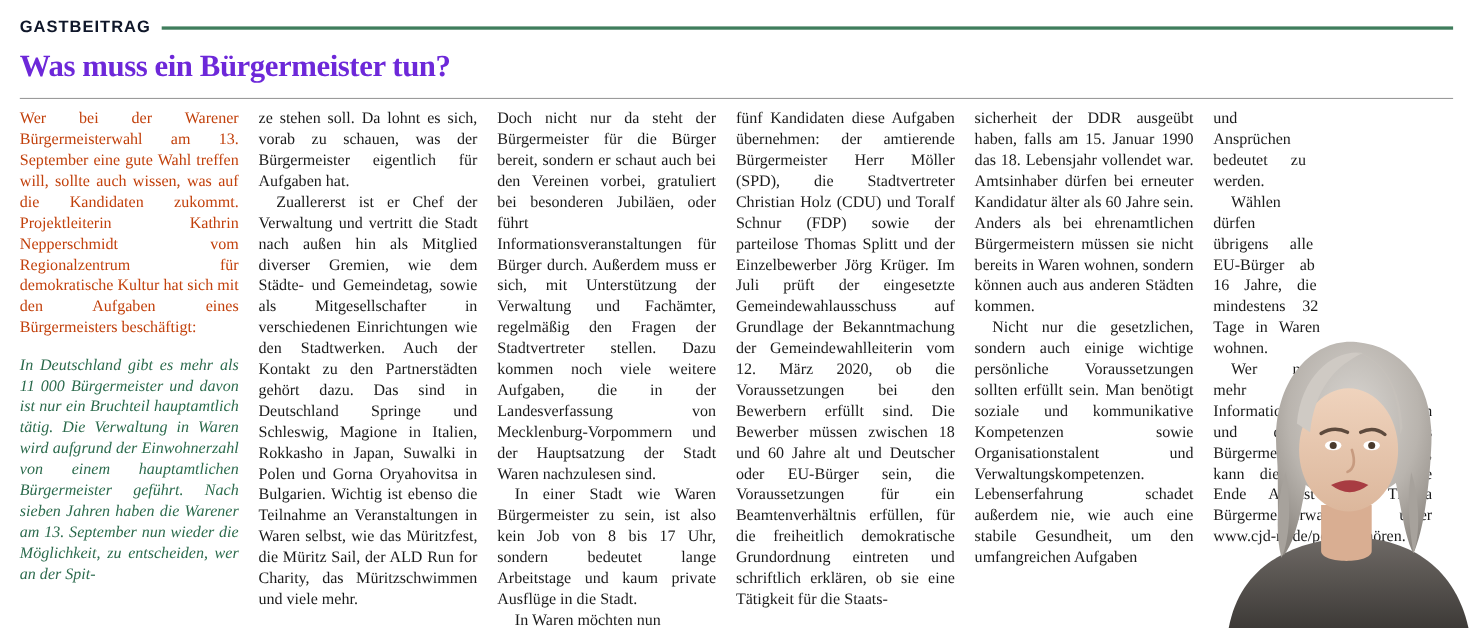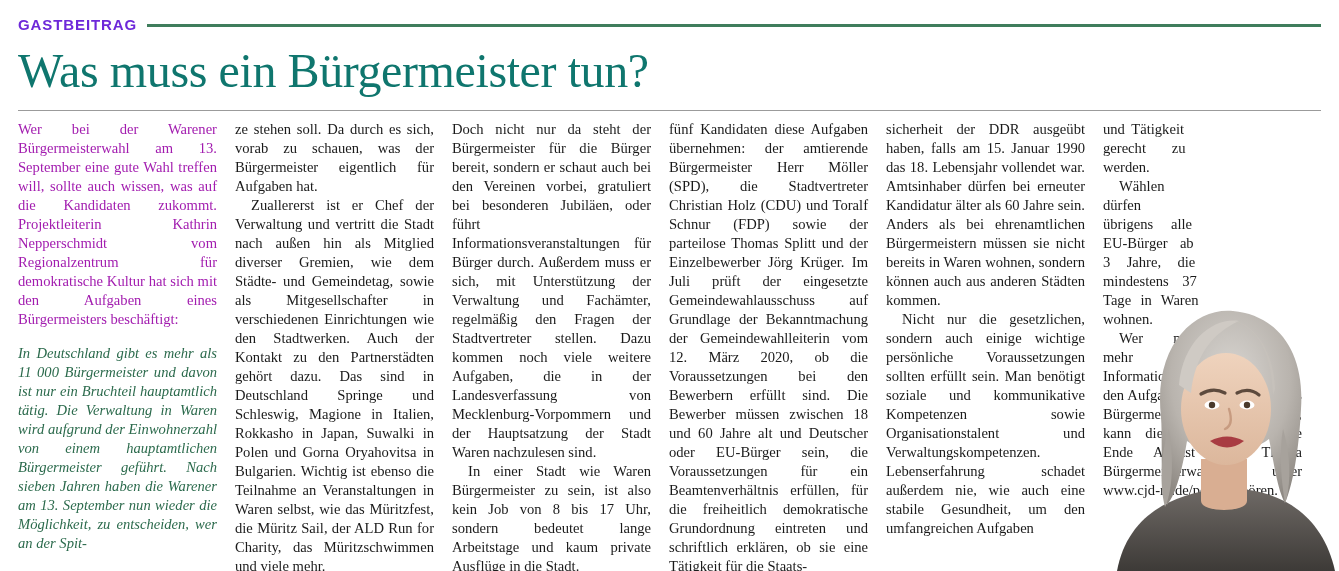--- a/index.html
+++ b/index.html
@@ -25,38 +25,38 @@
     display: flex;
     align-items: center;
     gap: 10px;
     height: 20px;
   }
   .kicker {
     font-family: "Liberation Sans", sans-serif;
     font-weight: bold;
     font-size: 15px;
     letter-spacing: 0.06em;
-    color: #6d28d9;
+    color: #0f172a;
     text-transform: uppercase;
     white-space: nowrap;
   }
   .kicker-rule {
     flex: 1;
     height: 3px;
     background: #3f7d5c;
     margin-top: 2px;
   }
   .headline {
     font-family: "Liberation Serif", serif;
-    font-weight: normal;
-    font-size: 48px;
+    font-weight: bold;
+    font-size: 28px;
     line-height: 1.05;
     margin: 12px 0 0 0;
     letter-spacing: -0.4px;
-    color: #0f766e;
+    color: #6d28d9;
   }
   .head-rule {
     margin-top: 14px;
     height: 1px;
     background: #9b9b9b;
   }
   .columns {
     margin-top: 9px;
     display: flex;
     gap: 18px;
@@ -79,21 +79,21 @@
     text-indent: 1.1em;
   }
   .col p.gap {
     margin-top: 1.05em;
     font-style: italic;
   }
   .col.lead {
     color: #2b6a4c;
   }
   .col.lead .leadtext {
-    color: #a21caf;
+    color: #c2410c;
   }
   
   .portrait {
     position: absolute;
     right: 0px;
     bottom: 0px;
     width: 230px;
     height: 282px;
     overflow: hidden;
     pointer-events: none;
@@ -123,21 +123,21 @@
   <div class="head-rule"></div>
 
   <div class="columns">
 
     <div class="col lead">
       <p class="leadtext">Wer bei der Warener Bürgermeisterwahl am 13. September eine gute Wahl treffen will, sollte auch wissen, was auf die Kandidaten zukommt. Projektleiterin Kathrin Nepperschmidt vom Regionalzentrum für demokratische Kultur hat sich mit den Aufgaben eines Bürgermeisters beschäftigt:</p>
       <p class="gap">In Deutschland gibt es mehr als 11 000 Bürgermeister und davon ist nur ein Bruchteil hauptamtlich tätig. Die Verwaltung in Waren wird aufgrund der Einwohnerzahl von einem hauptamtlichen Bürgermeister geführt. Nach sieben Jahren haben die Warener am 13. September nun wieder die Möglichkeit, zu entscheiden, wer an der Spit-</p>
     </div>
 
     <div class="col">
-      <p>ze stehen soll. Da durch es sich, vorab zu schauen, was der Bürgermeister eigentlich für Aufgaben hat.</p>
+      <p>ze stehen soll. Da lohnt es sich, vorab zu schauen, was der Bürgermeister eigentlich für Aufgaben hat.</p>
       <p class="indent">Zuallererst ist er Chef der Verwaltung und vertritt die Stadt nach außen hin als Mitglied diverser Gremien, wie dem Städte- und Gemeindetag, sowie als Mitgesellschafter in verschiedenen Einrichtungen wie den Stadtwerken. Auch der Kontakt zu den Partnerstädten gehört dazu. Das sind in Deutschland Springe und Schleswig, Magione in Italien, Rokkasho in Japan, Suwalki in Polen und Gorna Oryahovitsa in Bulgarien. Wichtig ist ebenso die Teilnahme an Veranstaltungen in Waren selbst, wie das Müritzfest, die Müritz Sail, der ALD Run for Charity, das Müritzschwimmen und viele mehr.</p>
     </div>
 
     <div class="col">
       <p>Doch nicht nur da steht der Bürgermeister für die Bürger bereit, sondern er schaut auch bei den Vereinen vorbei, gratuliert bei besonderen Jubiläen, oder führt Informationsveranstaltungen für Bürger durch. Außerdem muss er sich, mit Unterstützung der Verwaltung und Fachämter, regelmäßig den Fragen der Stadtvertreter stellen. Dazu kommen noch viele weitere Aufgaben, die in der Landesverfassung von Mecklenburg-Vorpommern und der Hauptsatzung der Stadt Waren nachzulesen sind.</p>
       <p class="indent">In einer Stadt wie Waren Bürgermeister zu sein, ist also kein Job von 8 bis 17 Uhr, sondern bedeutet lange Arbeitstage und kaum private Ausflüge in die Stadt.</p>
       <p class="indent">In Waren möchten nun</p>
     </div>
 
     <div class="col">
@@ -145,22 +145,22 @@
 
     </div>
 
     <div class="col">
       <p>sicherheit der DDR ausgeübt haben, falls am 15. Januar 1990 das 18. Lebensjahr vollendet war. Amtsinhaber dürfen bei erneuter Kandidatur älter als 60 Jahre sein. Anders als bei ehrenamtlichen Bürgermeistern müssen sie nicht bereits in Waren wohnen, sondern können auch aus anderen Städten kommen.</p>
       <p class="indent">Nicht nur die gesetzlichen, sondern auch einige wichtige persönliche Voraussetzungen sollten erfüllt sein. Man benötigt soziale und kommunikative Kompetenzen sowie Organisationstalent und Verwaltungskompetenzen. Lebenserfahrung schadet außerdem nie, wie auch eine stabile Gesundheit, um den umfangreichen Aufgaben</p>
     </div>
 
     <div class="col col-last">
       <div class="wrap-shape"></div>
-      <p>und Tätigkeit gerecht zu werden.</p>
-      <p class="indent">Wählen dürfen übrigens alle EU-Bürger ab 3 Jahre, die mindestens 37 Tage in Waren wohnen.</p>
+      <p>und Ansprüchen bedeutet zu werden.</p>
+      <p class="indent">Wählen dürfen übrigens alle EU-Bürger ab 16 Jahre, die mindestens 32 Tage in Waren wohnen.</p>
       <p class="indent">Wer noch mehr Informationen zu den Aufgaben und der Wahl eines Bürgermeisters haben möchte, kann die neue Podcast-Folge Ende August zum Thema Bürgermeisterwahl unter www.cjd-rz.de/podcast hören.</p>
     </div>
 
   </div>
 
   <div class="portrait">
     <svg width="230" height="282" viewBox="0 0 230 282" xmlns="http://www.w3.org/2000/svg" aria-hidden="true">
       <defs>
         <radialGradient id="hairg" cx="50%" cy="35%" r="70%">
           <stop offset="0%" stop-color="#d9d6d2"></stop>

